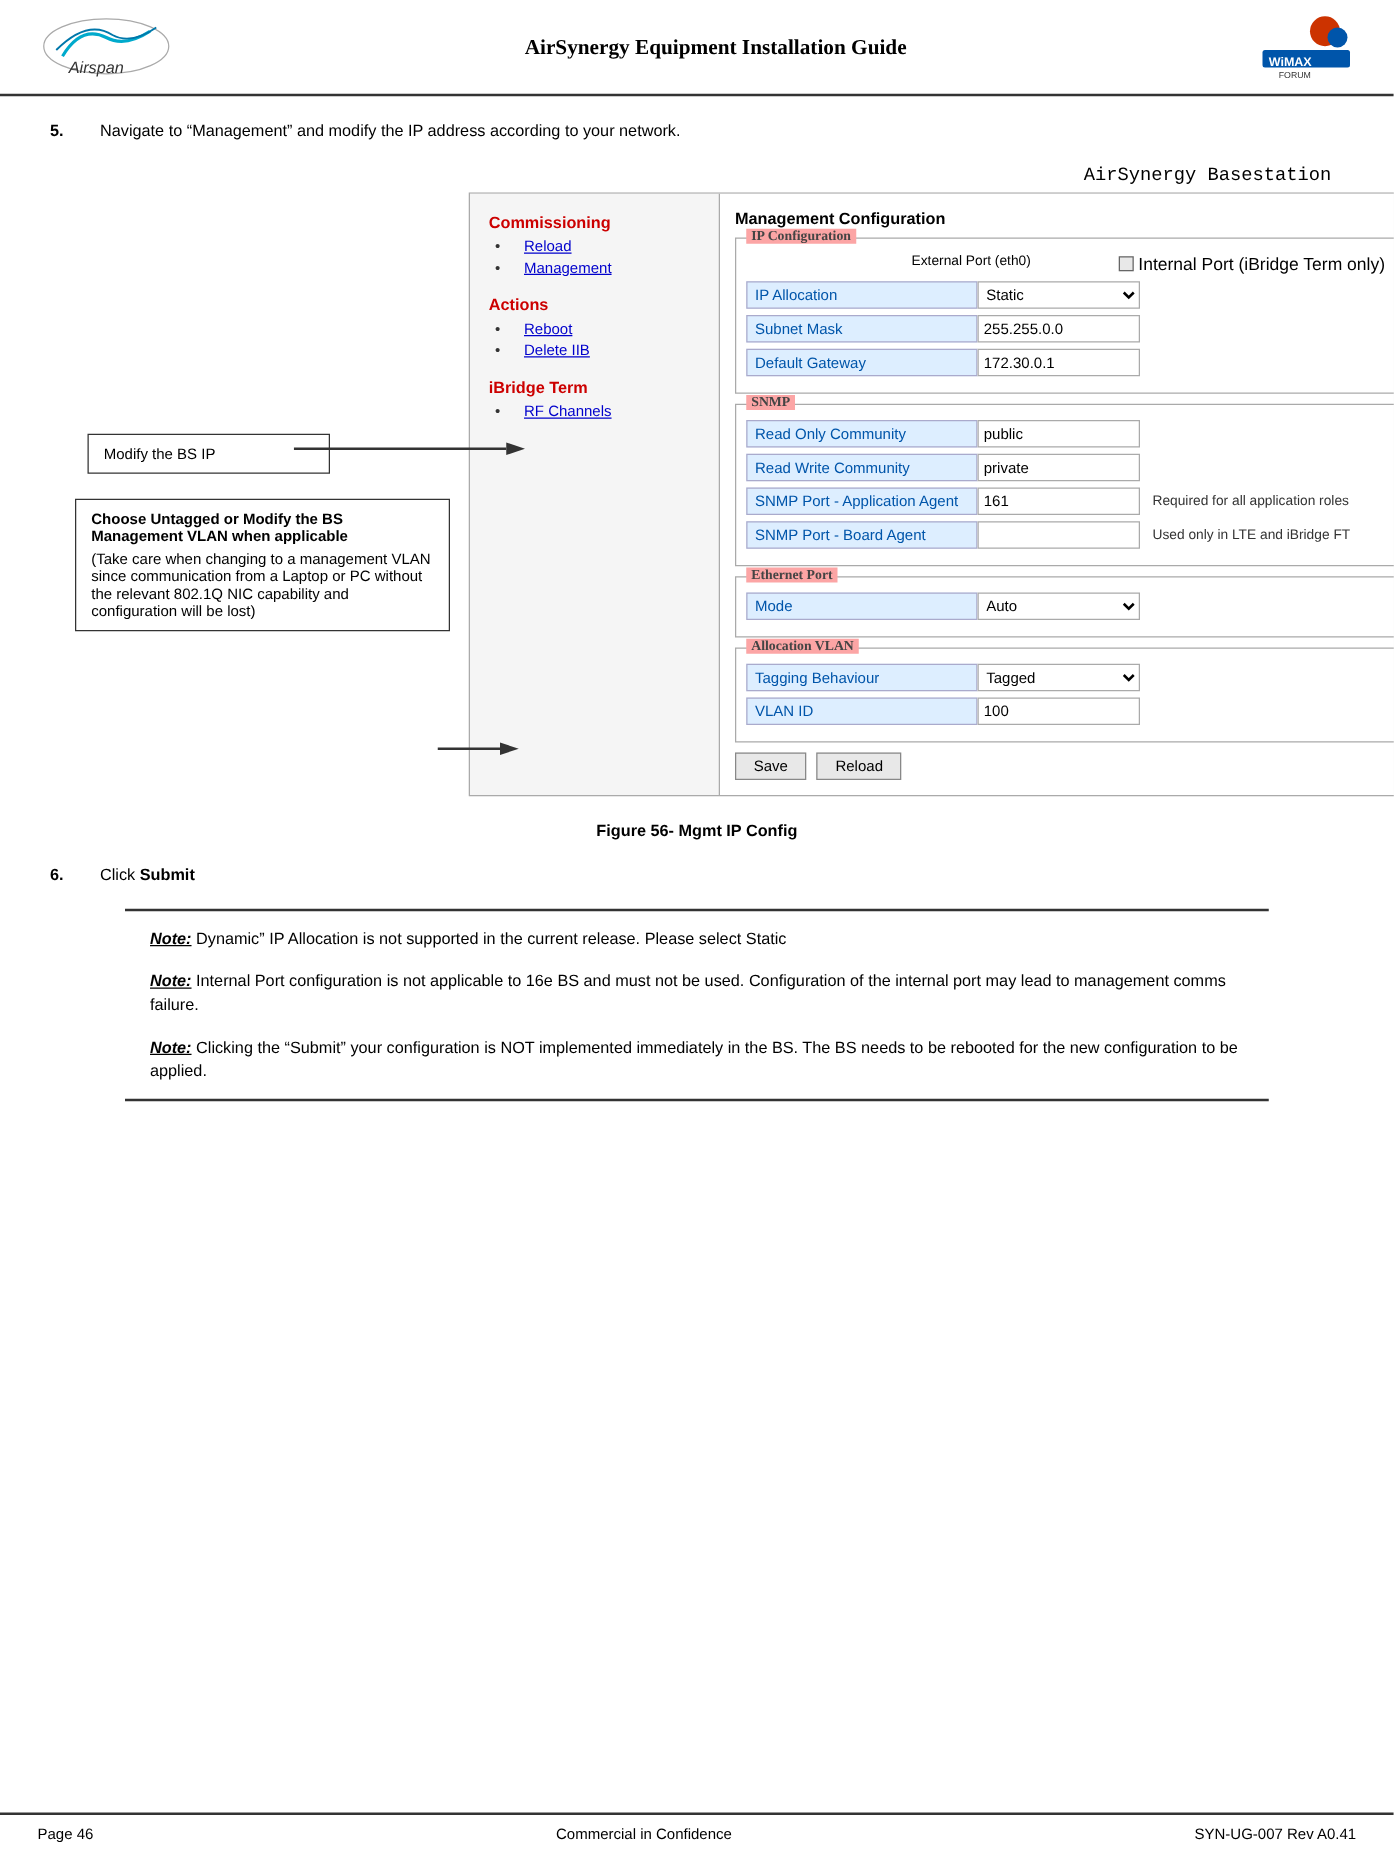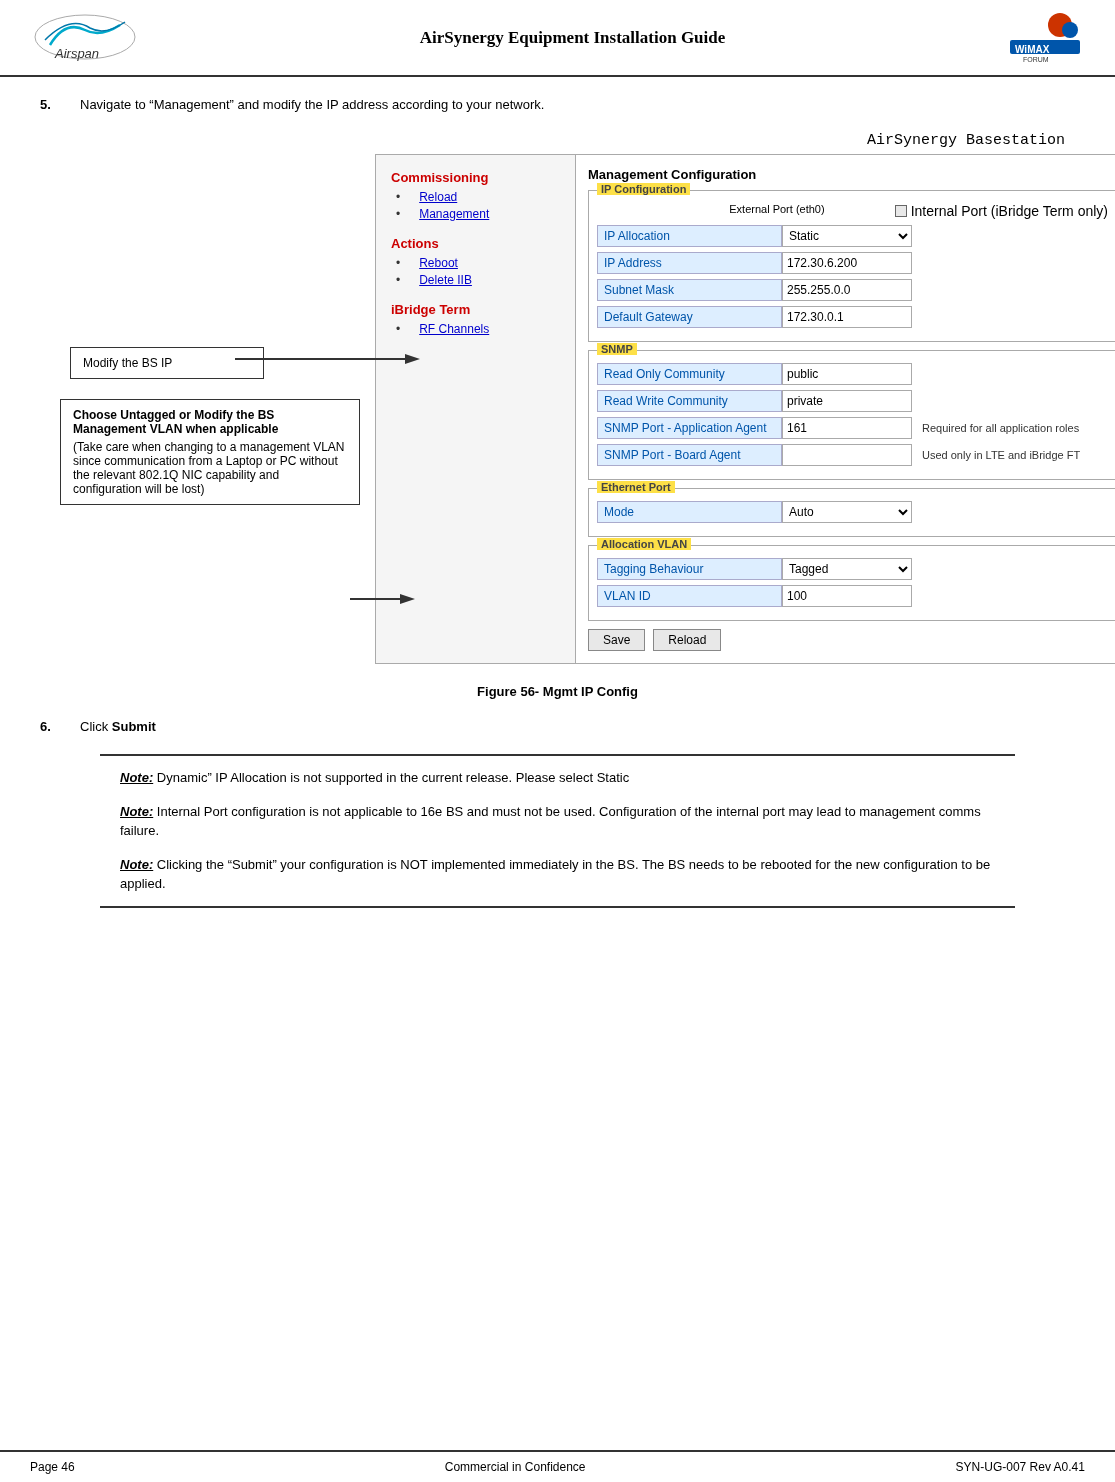--- a/index.html
+++ b/index.html
@@ -139,25 +139,26 @@
 
     .section-group {
       border: 1px solid #aaa;
       margin-bottom: 8px;
       position: relative;
     }
     .section-label {
       position: absolute;
       top: -8px;
       left: 8px;
-      background: #fde047;
+      background: #fca5a5;
       padding: 0 4px;
       font-size: 11px;
       font-weight: bold;
       color: #444;
+      font-family: Liberation Serif, serif;
     }
     .section-content {
       padding: 12px 8px 8px 8px;
     }
 
     
     .port-header-row {
       display: flex;
       justify-content: flex-end;
       gap: 10px;
@@ -384,24 +385,20 @@
             </div>
 
             <div class="form-row">
               <div class="form-label">IP Allocation</div>
               <select class="form-select">
                 <option>Static</option>
                 <option>Dynamic</option>
               </select>
             </div>
 
-            <div class="form-row">
-              <div class="form-label">IP Address</div>
-              <input type="text" class="form-input" value="172.30.6.200" style="">
-            </div>
 
             <div class="form-row">
               <div class="form-label">Subnet Mask</div>
               <input type="text" class="form-input" value="255.255.0.0" style="">
             </div>
 
             <div class="form-row">
               <div class="form-label">Default Gateway</div>
               <input type="text" class="form-input" value="172.30.0.1" style="">
             </div>

